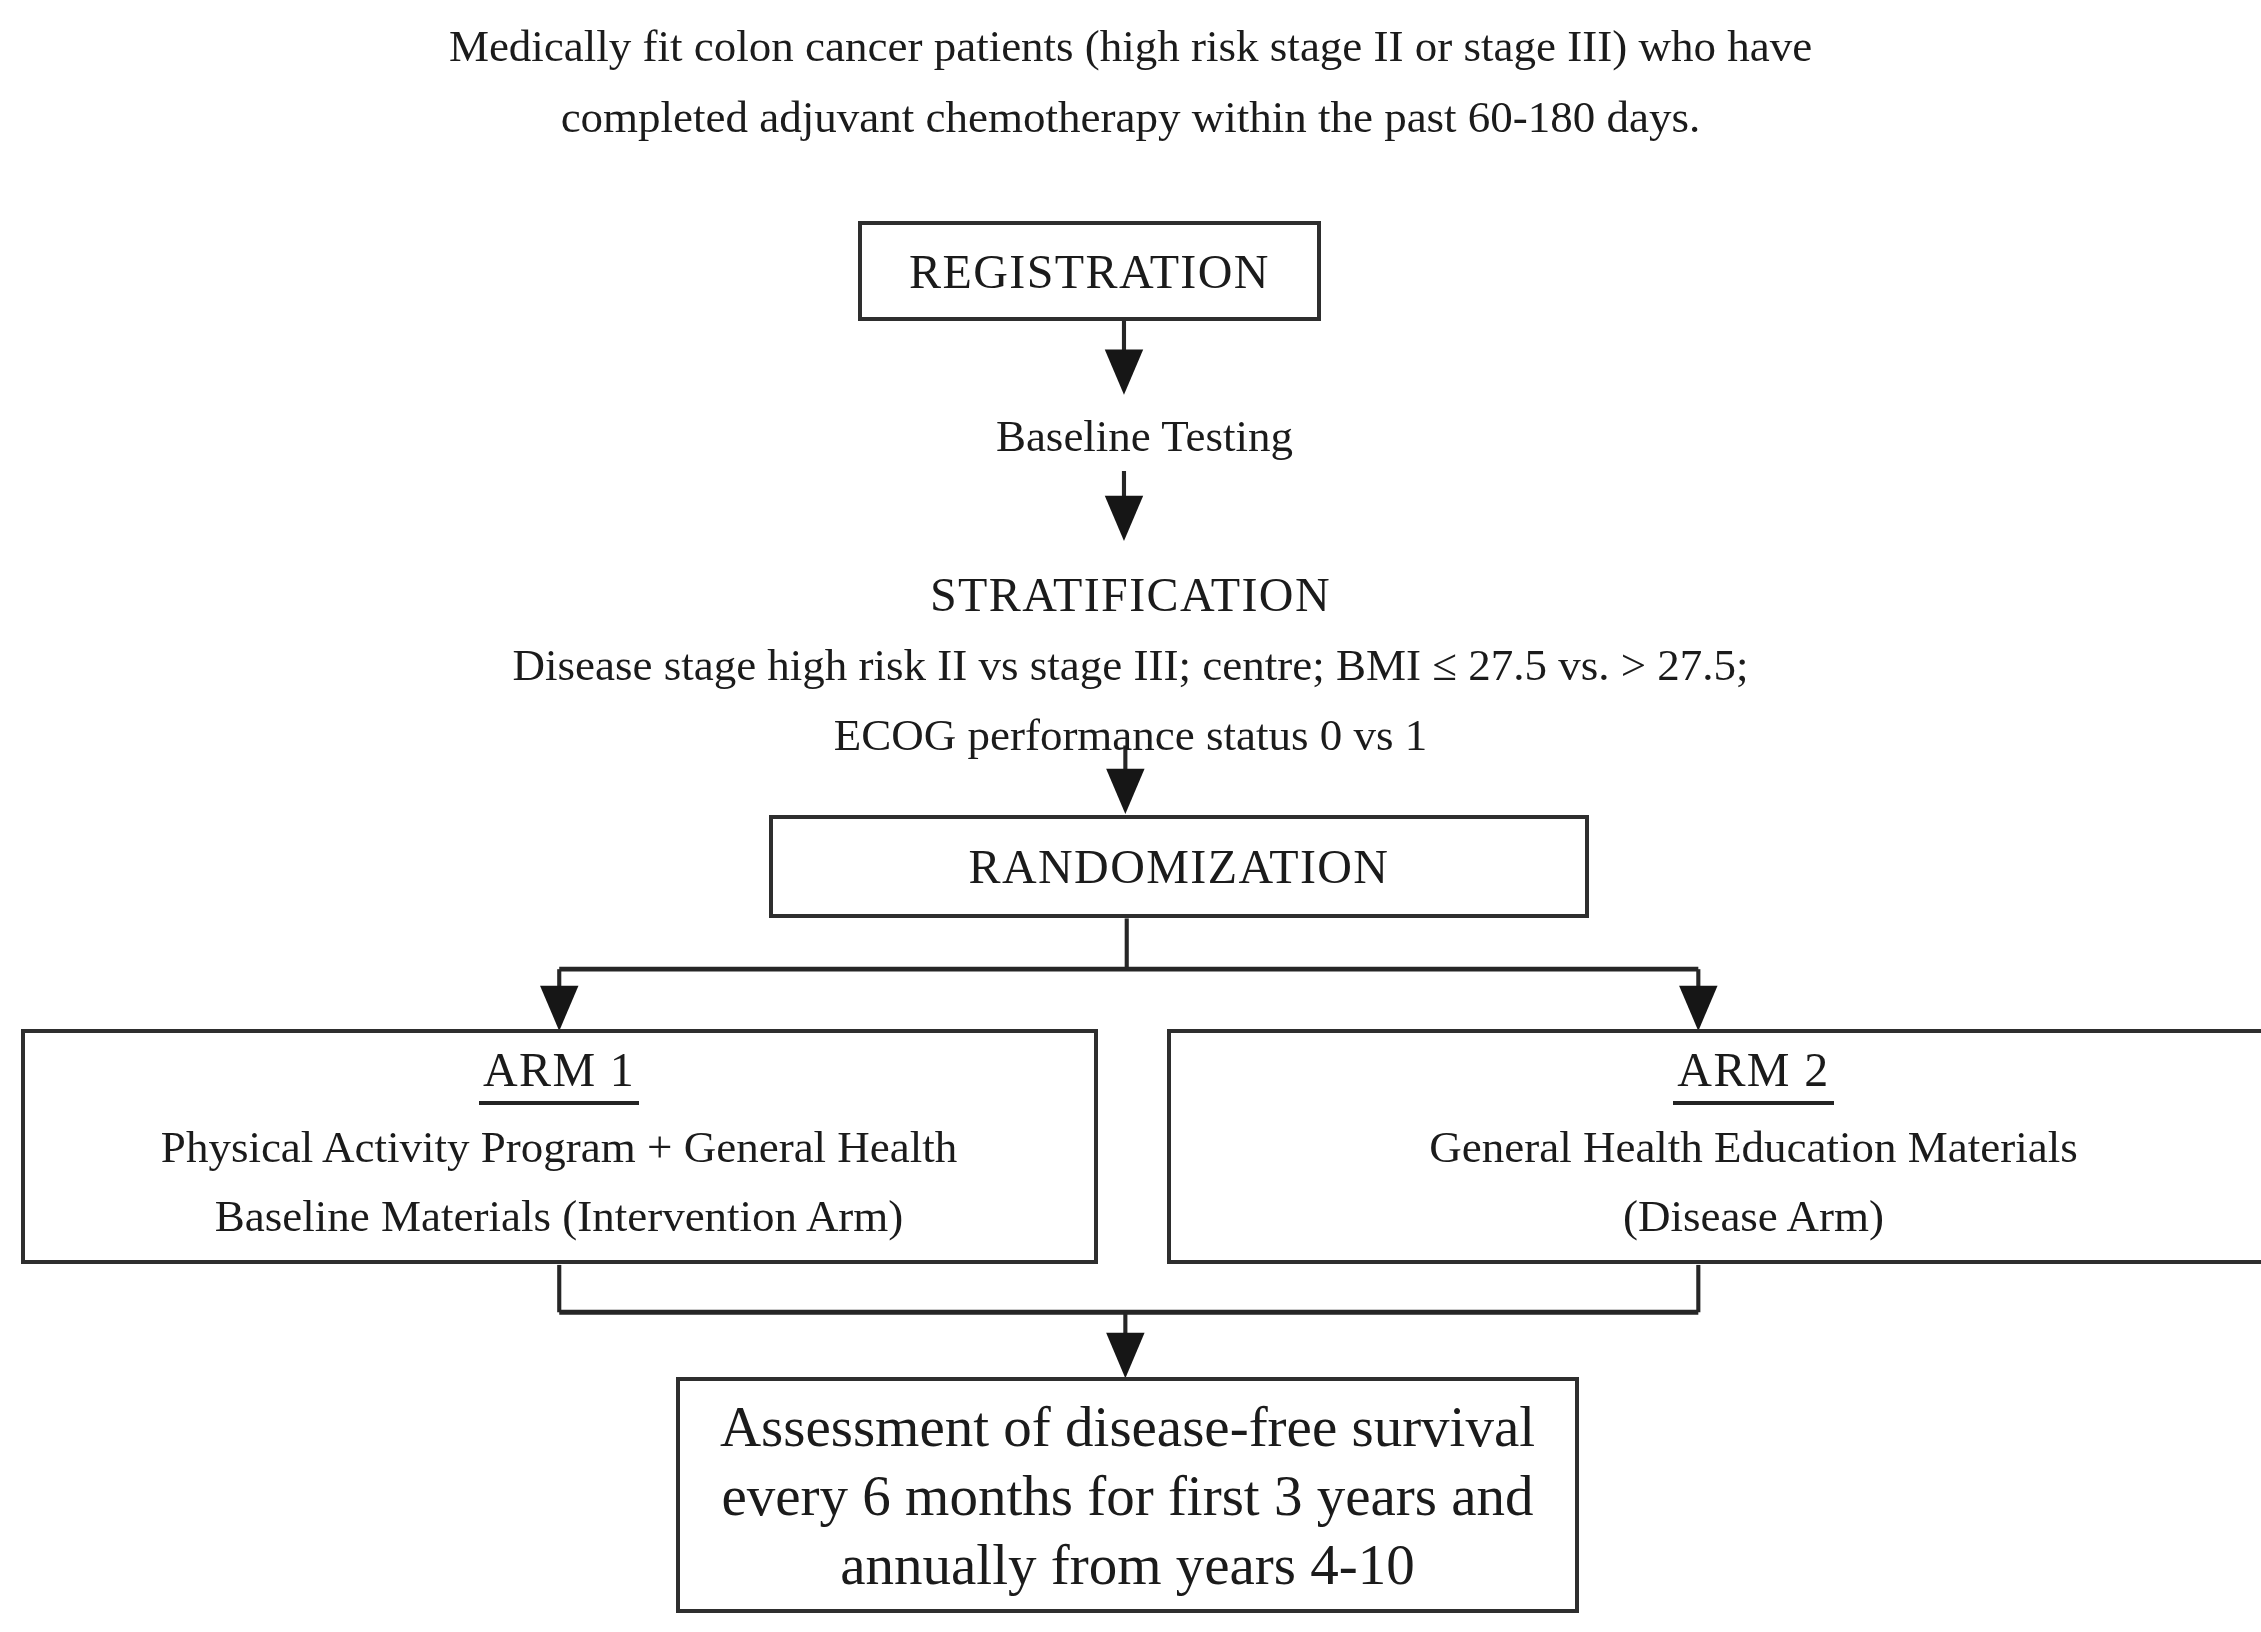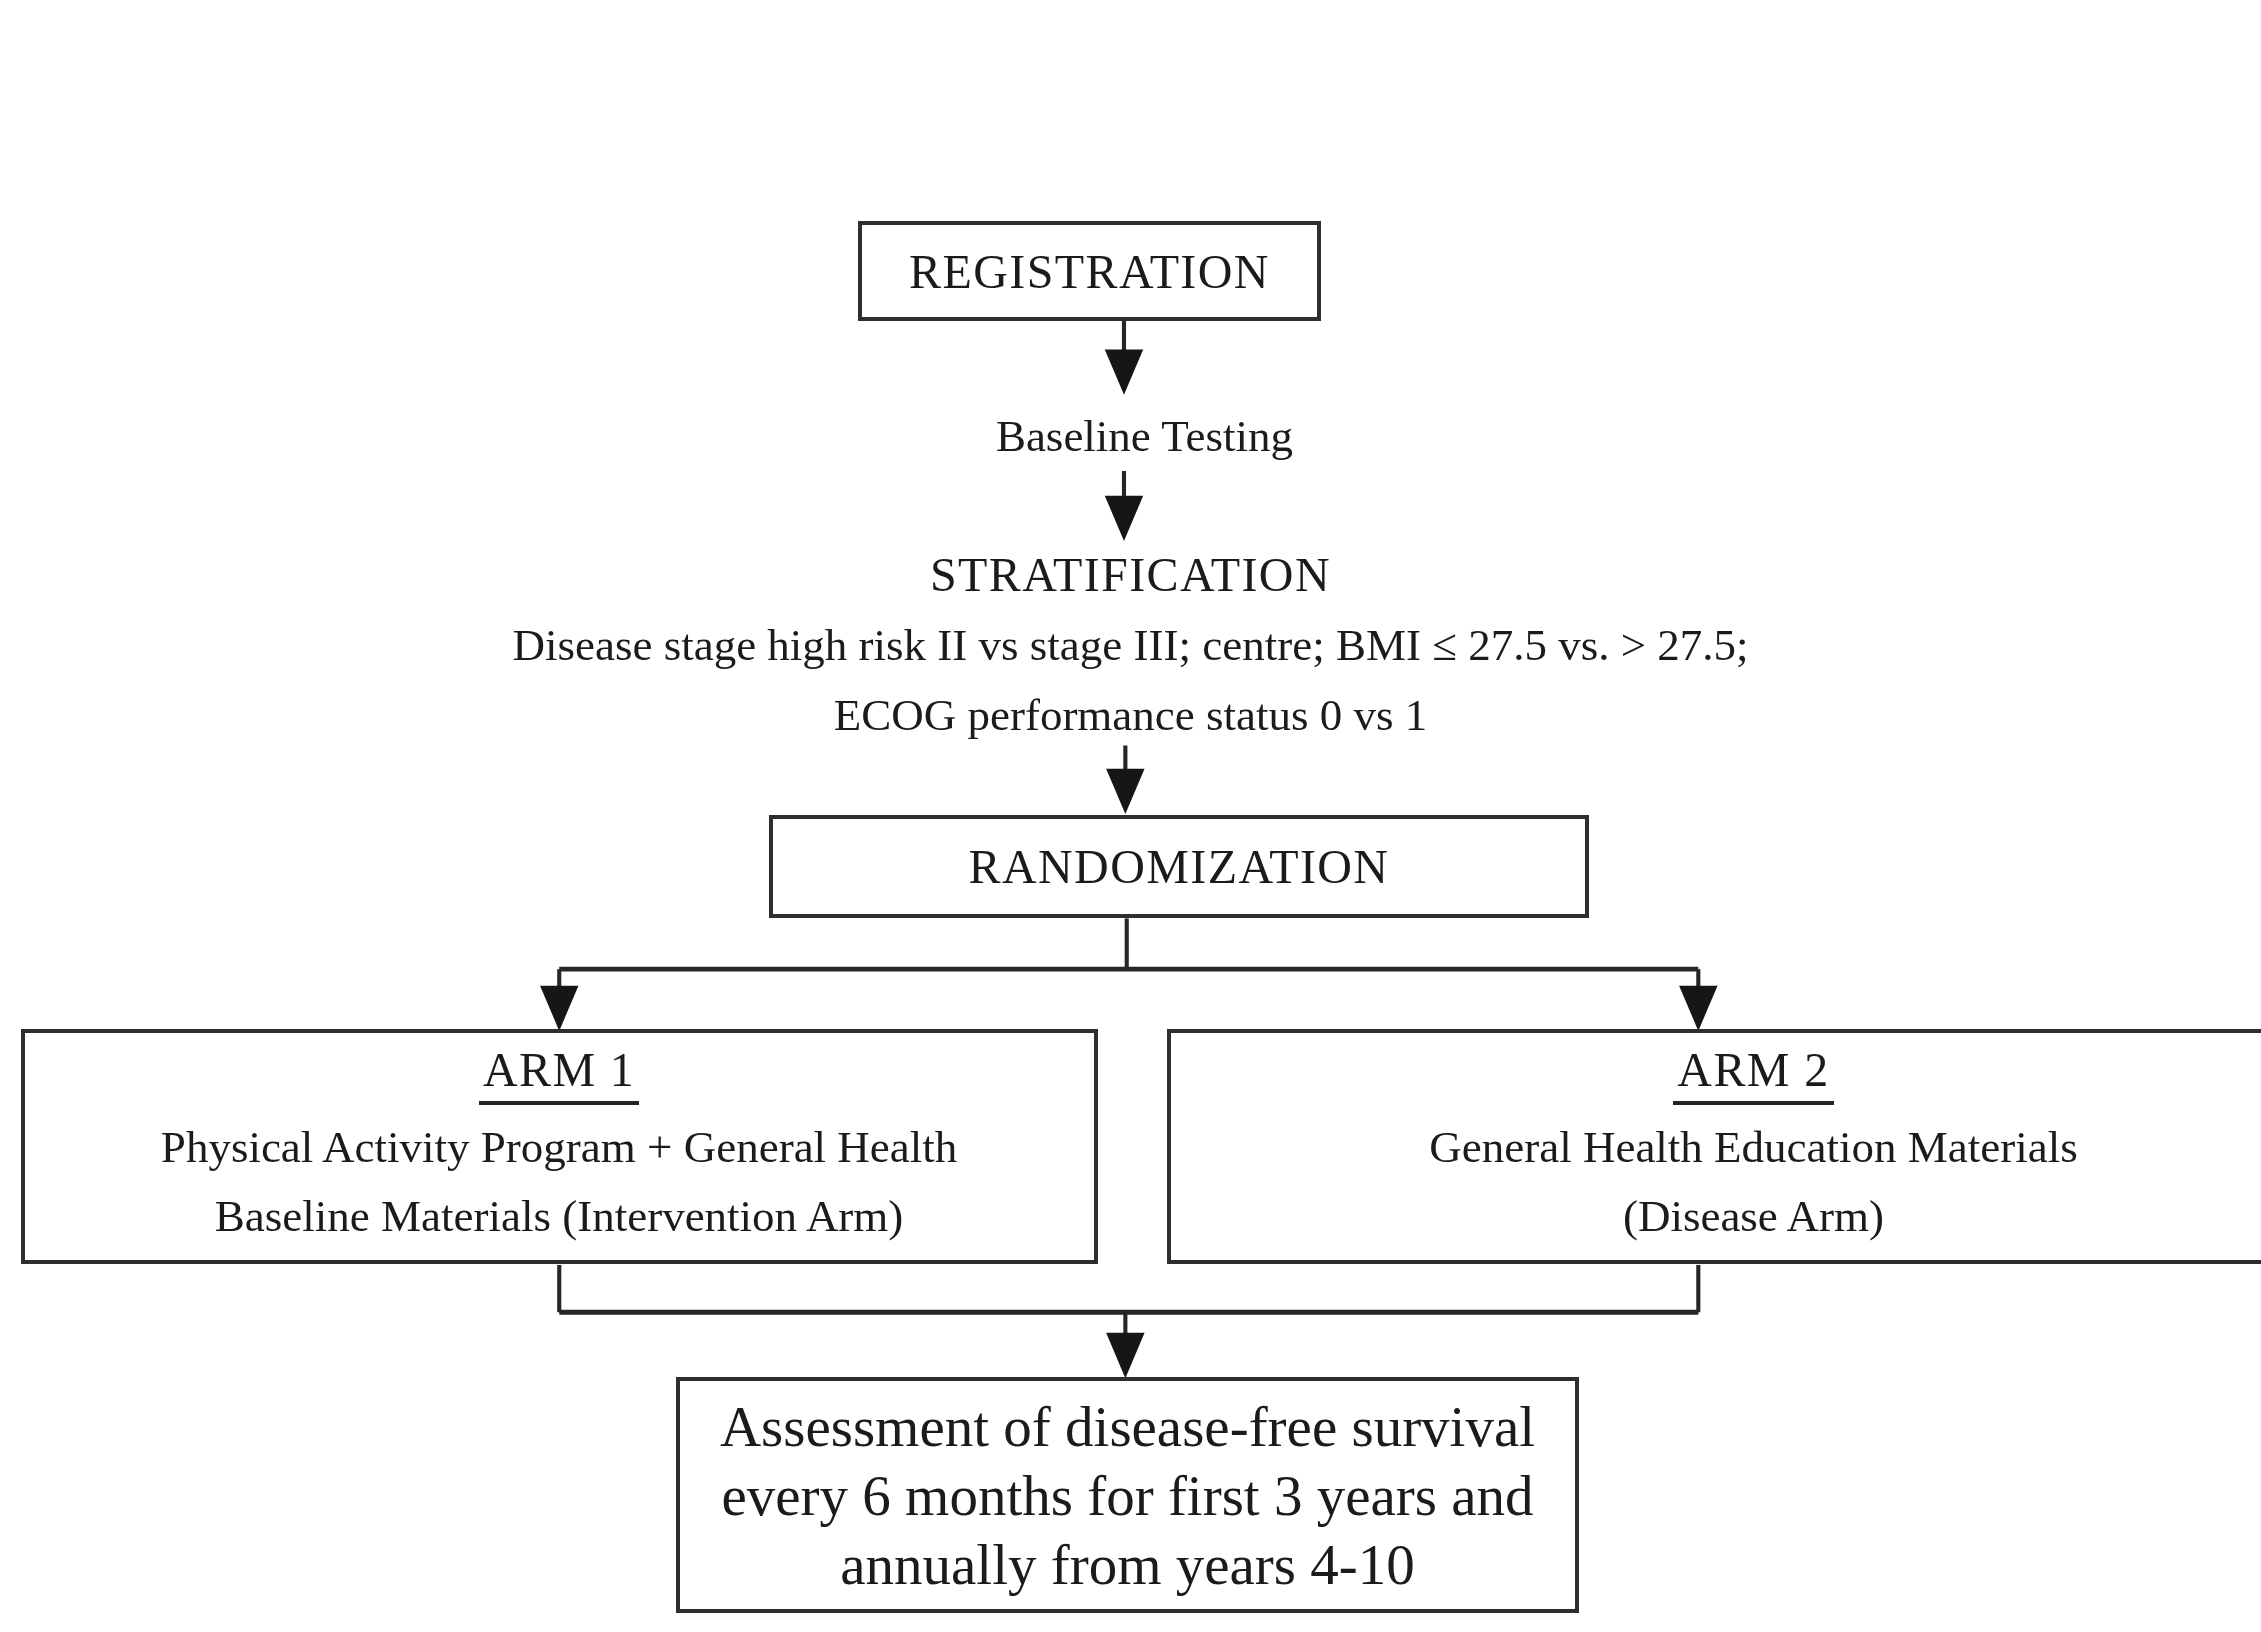--- a/index.html
+++ b/index.html
@@ -15,21 +15,21 @@
   }
   .svg-layer { position: absolute; left: 0; top: 0; z-index: 0; }
 
   .txt { position: absolute; text-align: center; z-index: 1; }
   .full { left: 0; width: 2261px; }
 
   .intro { top: 11px; font-size: 45px; line-height: 71px; }
 
   .baseline-label { top: 402px; font-size: 45px; line-height: 69px; padding-left: 28px; }
 
-  .strat { top: 540px; }
+  .strat { top: 560px; }
   .strat-title { font-size: 48px; line-height: 70px; letter-spacing: 1.4px; }
   .strat-line { font-size: 45px; line-height: 70px; }
 
   .box {
     position: absolute;
     z-index: 1;
     border: 4.8px solid #2e2e2e;
     background: #ffffff;
     display: flex;
     flex-direction: column;
@@ -90,20 +90,24 @@
 
     <g>
       <line x1="815" y1="1843" x2="815" y2="1912" stroke="#262626" stroke-width="6"></line>
       <line x1="2475" y1="1843" x2="2475" y2="1912" stroke="#262626" stroke-width="6"></line>
       <line x1="815" y1="1912" x2="2475" y2="1912" stroke="#262626" stroke-width="7"></line>
       <line x1="1640" y1="1912" x2="1640" y2="1948" stroke="#262626" stroke-width="6"></line>
       <polygon points="1612,1942 1668,1942 1640,2008" fill="#161616"></polygon>
     </g>
   </svg>
 
+  <div class="txt full intro">
+    <div>Medically fit colon cancer patients (high risk stage II or stage III) who have</div>
+    <div>completed adjuvant chemotherapy within the past 60-180 days.</div>
+  </div>
 
   <div class="box box-registration">
     <span class="heading">REGISTRATION</span>
   </div>
 
   <div class="txt full baseline-label">Baseline Testing</div>
 
   <div class="txt full strat">
     <div class="strat-title">STRATIFICATION</div>
     <div class="strat-line">Disease stage high risk II vs stage III; centre; BMI ≤ 27.5 vs. &gt; 27.5;</div>

